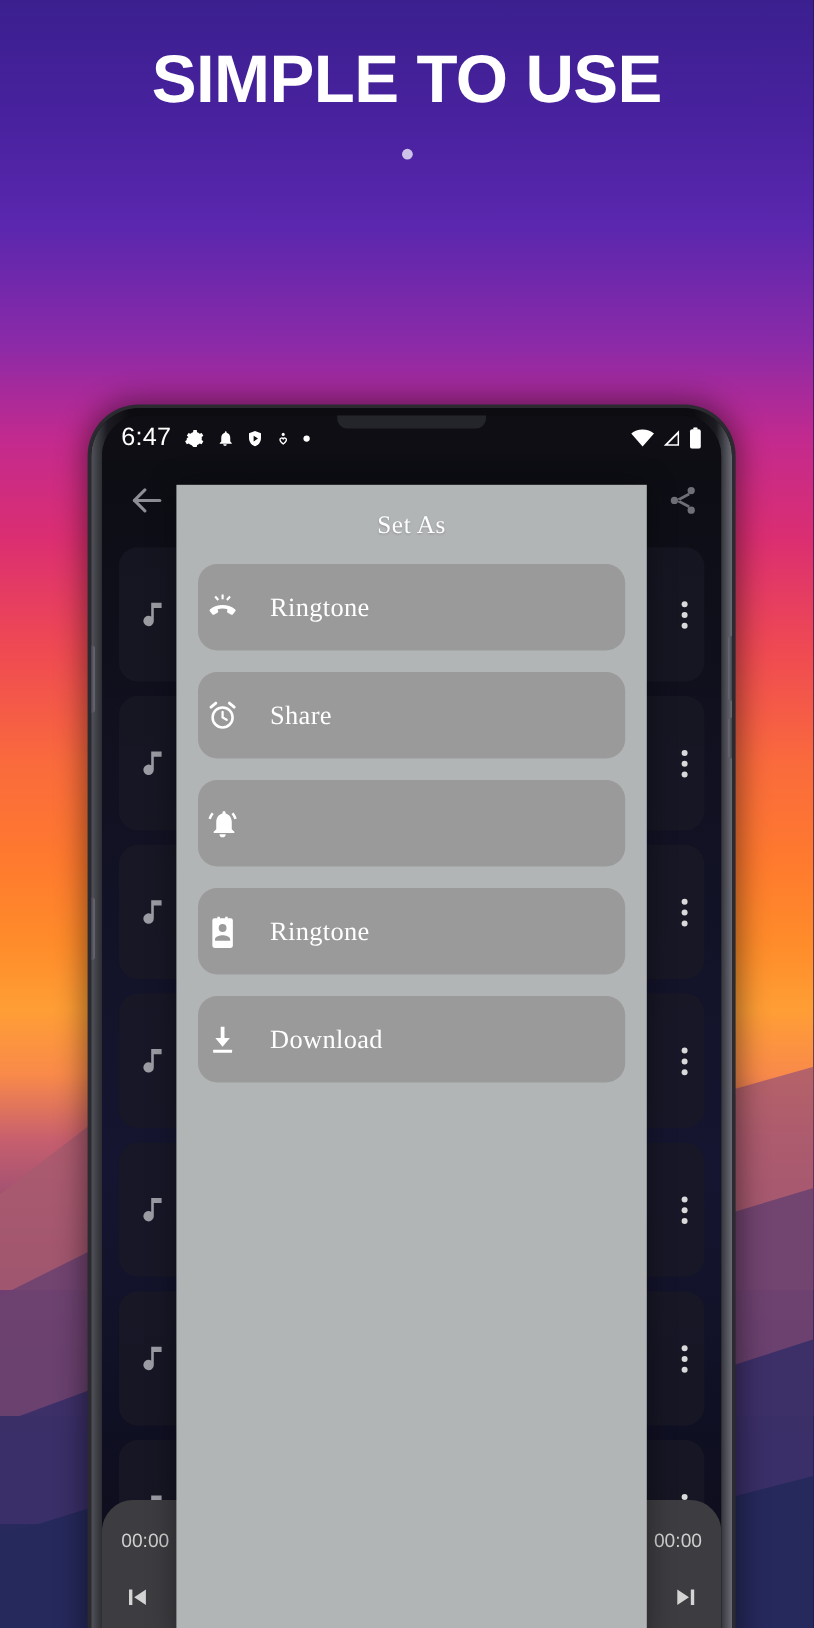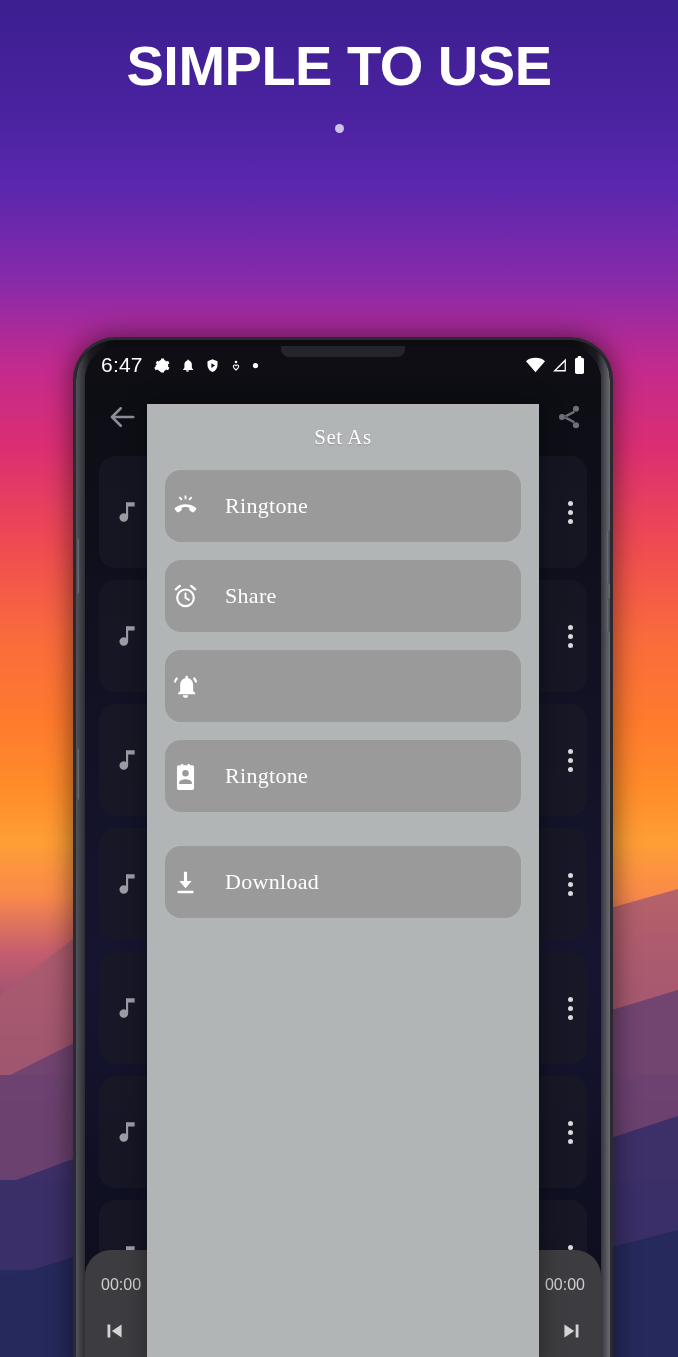--- a/index.html
+++ b/index.html
@@ -176,21 +176,21 @@
   .opt{
     height:72px;
     margin-bottom:18px;
     border-radius:16px;
     background:#9a9a9a;
     display:flex; align-items:center;
     padding:0 6px;
     gap:26px;
     cursor:pointer;
   }
-  .opt.gap-big{ margin-top:34px; }
+  .opt.gap-big{ margin-top:18px; }
   .opt-ico{
     width:28px; height:28px;
     display:flex; align-items:center; justify-content:center;
     color:#ffffff; flex:none;
   }
   .opt-label{
     color:#ffffff;
     font-family:"Liberation Serif", serif;
     font-size:22px;
     letter-spacing:.3px;

